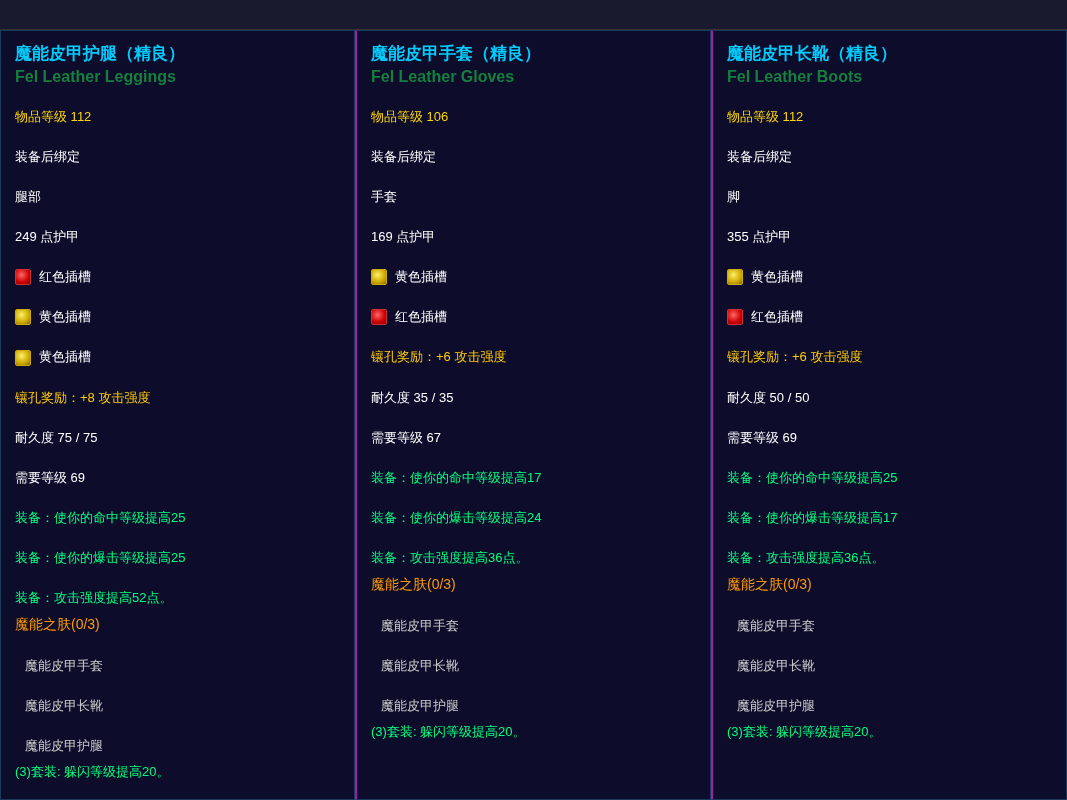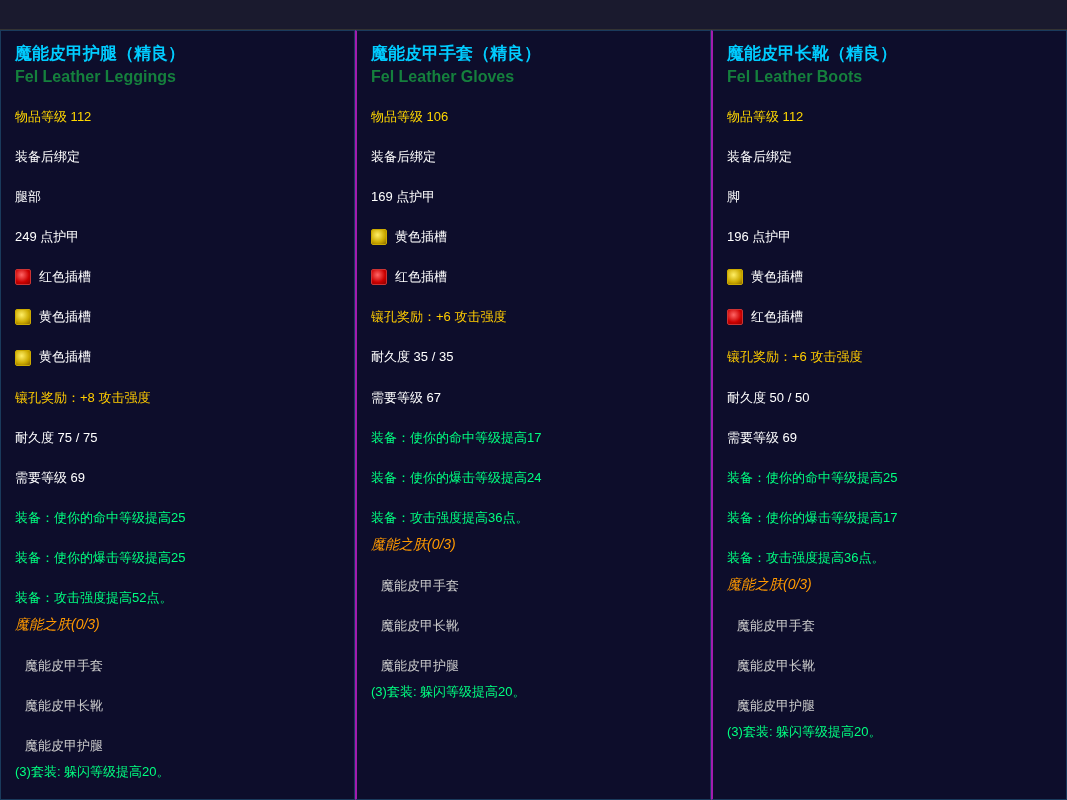--- a/index.html
+++ b/index.html
@@ -87,21 +87,20 @@
     }
 
     .item-line.yellow {
       color: #ffcc00;
     }
 
     .item-line.set-name {
       color: #ff9900;
       font-size: 14px;
       margin-top: 4px;
-      font-style: italic;
     }
 
     .item-line.set-item {
       color: #cccccc;
       font-size: 13px;
       padding-left: 10px;
     }
 
     .item-line.set-bonus {
       color: #00ff80;
@@ -167,20 +166,21 @@
       <div class="item-line set-item">魔能皮甲手套</div>
       <div class="item-line set-item">魔能皮甲长靴</div>
       <div class="item-line set-item">魔能皮甲护腿</div>
       <div class="item-line set-bonus">(3)套装: 躲闪等级提高20。</div>
     </div>
     <div class="item-card">
       <div class="item-name-cn">魔能皮甲手套（精良）</div>
       <div class="item-name-en">Fel Leather Gloves</div>
       <div class="item-line gold">物品等级 106</div>
       <div class="item-line">装备后绑定</div>
+      <div class="item-line">手套</div>
       <div class="item-line">169 点护甲</div>
       <div class="item-line">
       <span class="socket-icon socket-yellow"></span>
       黄色插槽
     </div>
       <div class="item-line">
       <span class="socket-icon socket-red"></span>
       红色插槽
     </div>
       <div class="item-line yellow">镶孔奖励：+6 攻击强度</div>
@@ -194,21 +194,21 @@
       <div class="item-line set-item">魔能皮甲长靴</div>
       <div class="item-line set-item">魔能皮甲护腿</div>
       <div class="item-line set-bonus">(3)套装: 躲闪等级提高20。</div>
     </div>
     <div class="item-card">
       <div class="item-name-cn">魔能皮甲长靴（精良）</div>
       <div class="item-name-en">Fel Leather Boots</div>
       <div class="item-line gold">物品等级 112</div>
       <div class="item-line">装备后绑定</div>
       <div class="item-line">脚</div>
-      <div class="item-line">196 点护甲</div>
+      <div class="item-line">355 点护甲</div>
       <div class="item-line">
       <span class="socket-icon socket-yellow"></span>
       黄色插槽
     </div>
       <div class="item-line">
       <span class="socket-icon socket-red"></span>
       红色插槽
     </div>
       <div class="item-line yellow">镶孔奖励：+6 攻击强度</div>
       <div class="item-line">耐久度 50 / 50</div>

